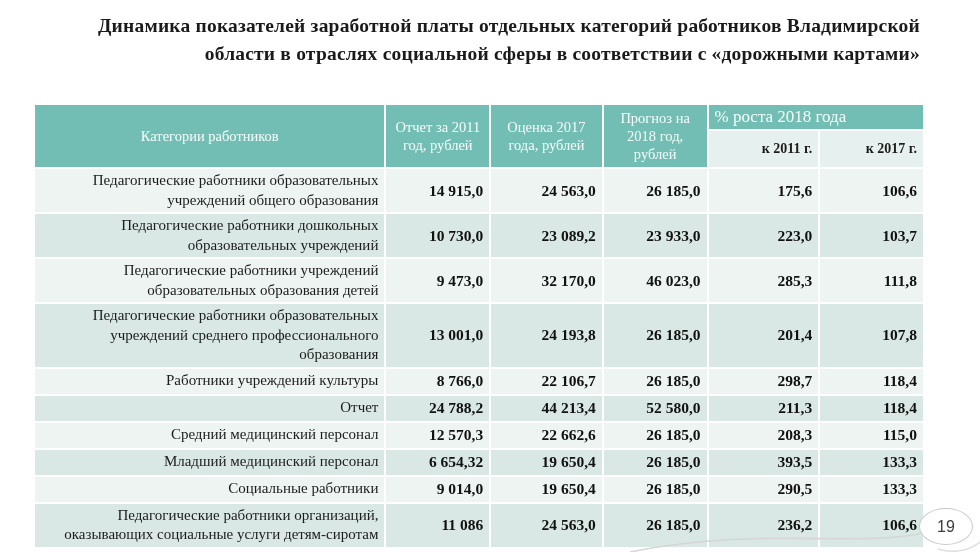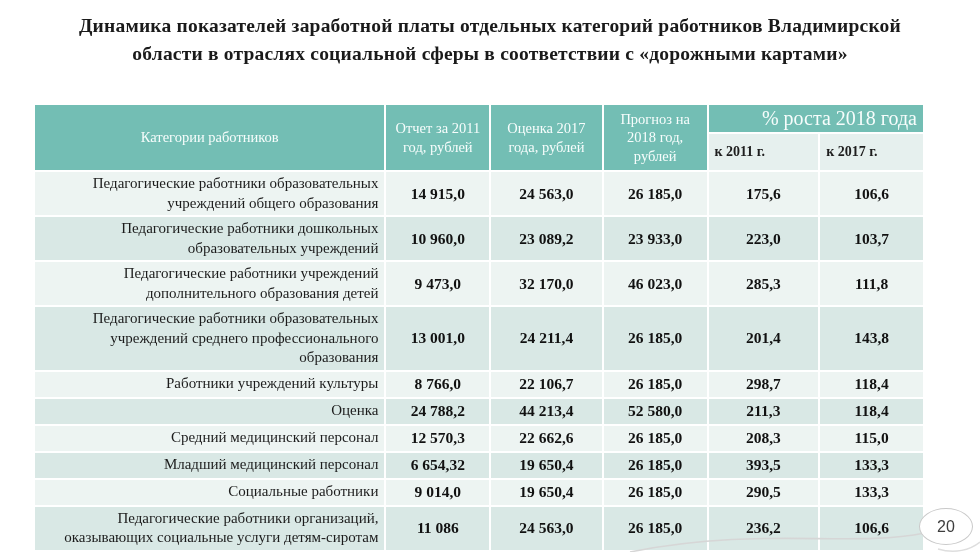--- a/index.html
+++ b/index.html
@@ -12,21 +12,21 @@
   .slide {
     position: relative;
     width: 980px; height: 552px;
     background: #ffffff;
     overflow: hidden;
   }
   .title {
     position: absolute;
     top: 12px; left: 60px; right: 60px;
     margin: 0;
-    text-align: center;
+    text-align: right;
     font-size: 19.5px;
     line-height: 1.42;
     font-weight: bold;
     color: #1a1a1a;
     letter-spacing: 0.2px;
   }
   table.data-table {
     position: absolute;
     top: 103px; left: 33px;
     width: 892px;
@@ -49,44 +49,44 @@
     font-weight: normal;
     font-size: 14.5px;
     line-height: 1.25;
     text-align: center;
     vertical-align: middle;
   }
   th.th-group {
     background: #73beb4;
     color: #f7fdfc;
     font-weight: normal;
-    font-size: 20px;
+    font-size: 17px;
     height: 22px;
-    text-align: right;
+    text-align: left;
     vertical-align: middle;
   }
   th.th-sub {
     background: #e6f0ee;
     color: #1e1e1e;
     font-weight: bold;
     font-size: 14px;
     height: 36px;
-    text-align: left;
+    text-align: right;
     vertical-align: middle;
   }
   td.cat {
     text-align: right;
     font-size: 15px;
     line-height: 1.3;
     color: #1c1c1c;
     padding-left: 8px;
     vertical-align: middle;
   }
   td.num {
-    text-align: center;
+    text-align: right;
     font-weight: bold;
     font-size: 15.5px;
     color: #111111;
     vertical-align: middle;
     white-space: nowrap;
   }
   tr.row-light td { background: #edf4f2; }
   tr.row-dark  td { background: #d9e8e5; }
   tr.r2 td { height: 42px; }
   tr.r3 td { height: 50px; }
@@ -146,52 +146,52 @@
       <tr class="row-light r2">
         <td class="cat">Педагогические работники образовательных учреждений общего образования</td>
         <td class="num">14 915,0</td>
         <td class="num">24 563,0</td>
         <td class="num">26 185,0</td>
         <td class="num">175,6</td>
         <td class="num">106,6</td>
       </tr>
       <tr class="row-dark r2">
         <td class="cat">Педагогические работники дошкольных образовательных учреждений</td>
-        <td class="num">10 960,0</td>
+        <td class="num">10 730,0</td>
         <td class="num">23 089,2</td>
         <td class="num">23 933,0</td>
         <td class="num">223,0</td>
         <td class="num">103,7</td>
       </tr>
       <tr class="row-light r2">
-        <td class="cat">Педагогические работники учреждений дополнительного образования детей</td>
+        <td class="cat">Педагогические работники учреждений образовательных образования детей</td>
         <td class="num">9 473,0</td>
         <td class="num">32 170,0</td>
         <td class="num">46 023,0</td>
         <td class="num">285,3</td>
         <td class="num">111,8</td>
       </tr>
       <tr class="row-dark r3">
         <td class="cat">Педагогические работники образовательных учреждений среднего профессионального образования</td>
         <td class="num">13 001,0</td>
-        <td class="num">24 211,4</td>
+        <td class="num">24 193,8</td>
         <td class="num">26 185,0</td>
         <td class="num">201,4</td>
-        <td class="num">143,8</td>
+        <td class="num">107,8</td>
       </tr>
       <tr class="row-light r1">
         <td class="cat">Работники учреждений культуры</td>
         <td class="num">8 766,0</td>
         <td class="num">22 106,7</td>
         <td class="num">26 185,0</td>
         <td class="num">298,7</td>
         <td class="num">118,4</td>
       </tr>
       <tr class="row-dark r1">
-        <td class="cat">Оценка</td>
+        <td class="cat">Отчет</td>
         <td class="num">24 788,2</td>
         <td class="num">44 213,4</td>
         <td class="num">52 580,0</td>
         <td class="num">211,3</td>
         <td class="num">118,4</td>
       </tr>
       <tr class="row-light r1">
         <td class="cat">Средний медицинский персонал</td>
         <td class="num">12 570,3</td>
         <td class="num">22 662,6</td>
@@ -225,16 +225,16 @@
       </tr>
     </tbody>
   </table>
 
   <svg class="flourish" viewBox="0 0 980 60" xmlns="http://www.w3.org/2000/svg">
     <path d="M 630 60 C 760 34 850 56 925 41" fill="none" stroke="#d6d6d6" stroke-width="1.6"></path>
     <path d="M 938 57 C 955 62 970 58 980 50" fill="none" stroke="#dedede" stroke-width="1.4"></path>
   </svg>
 
   <div class="page-badge">
-    <span>20</span>
+    <span>19</span>
   </div>
 
 </div>
 
 </body></html>

